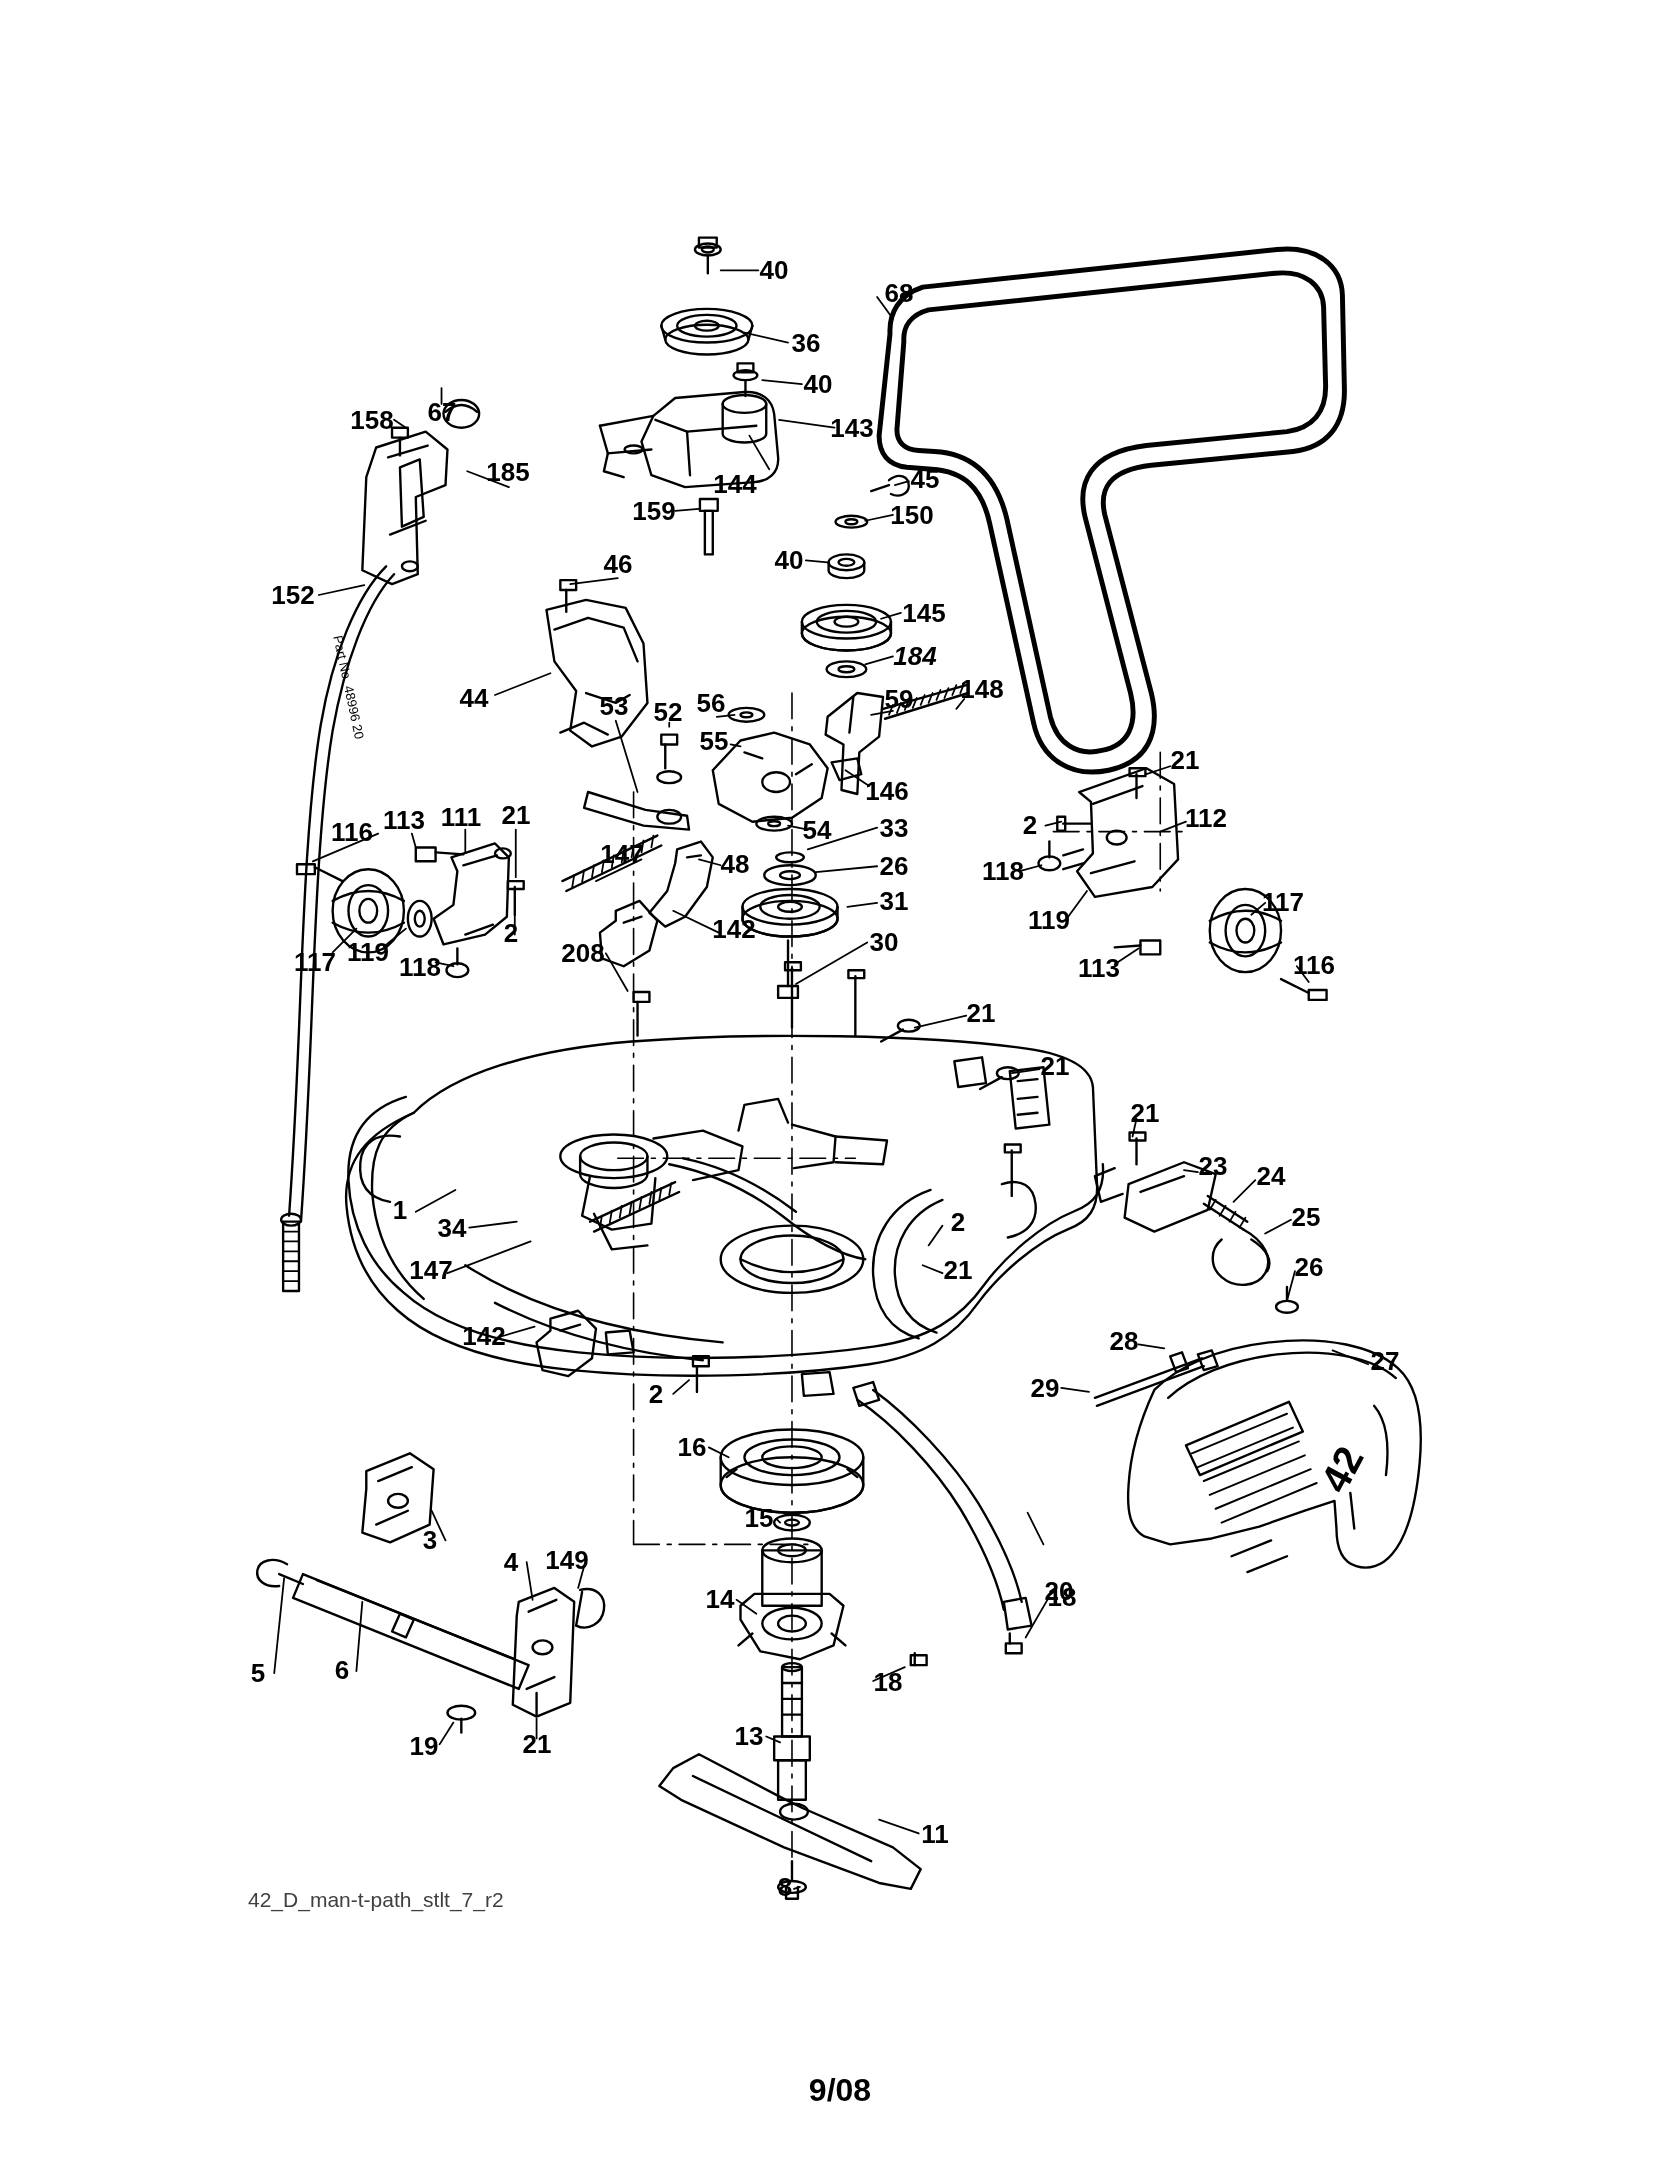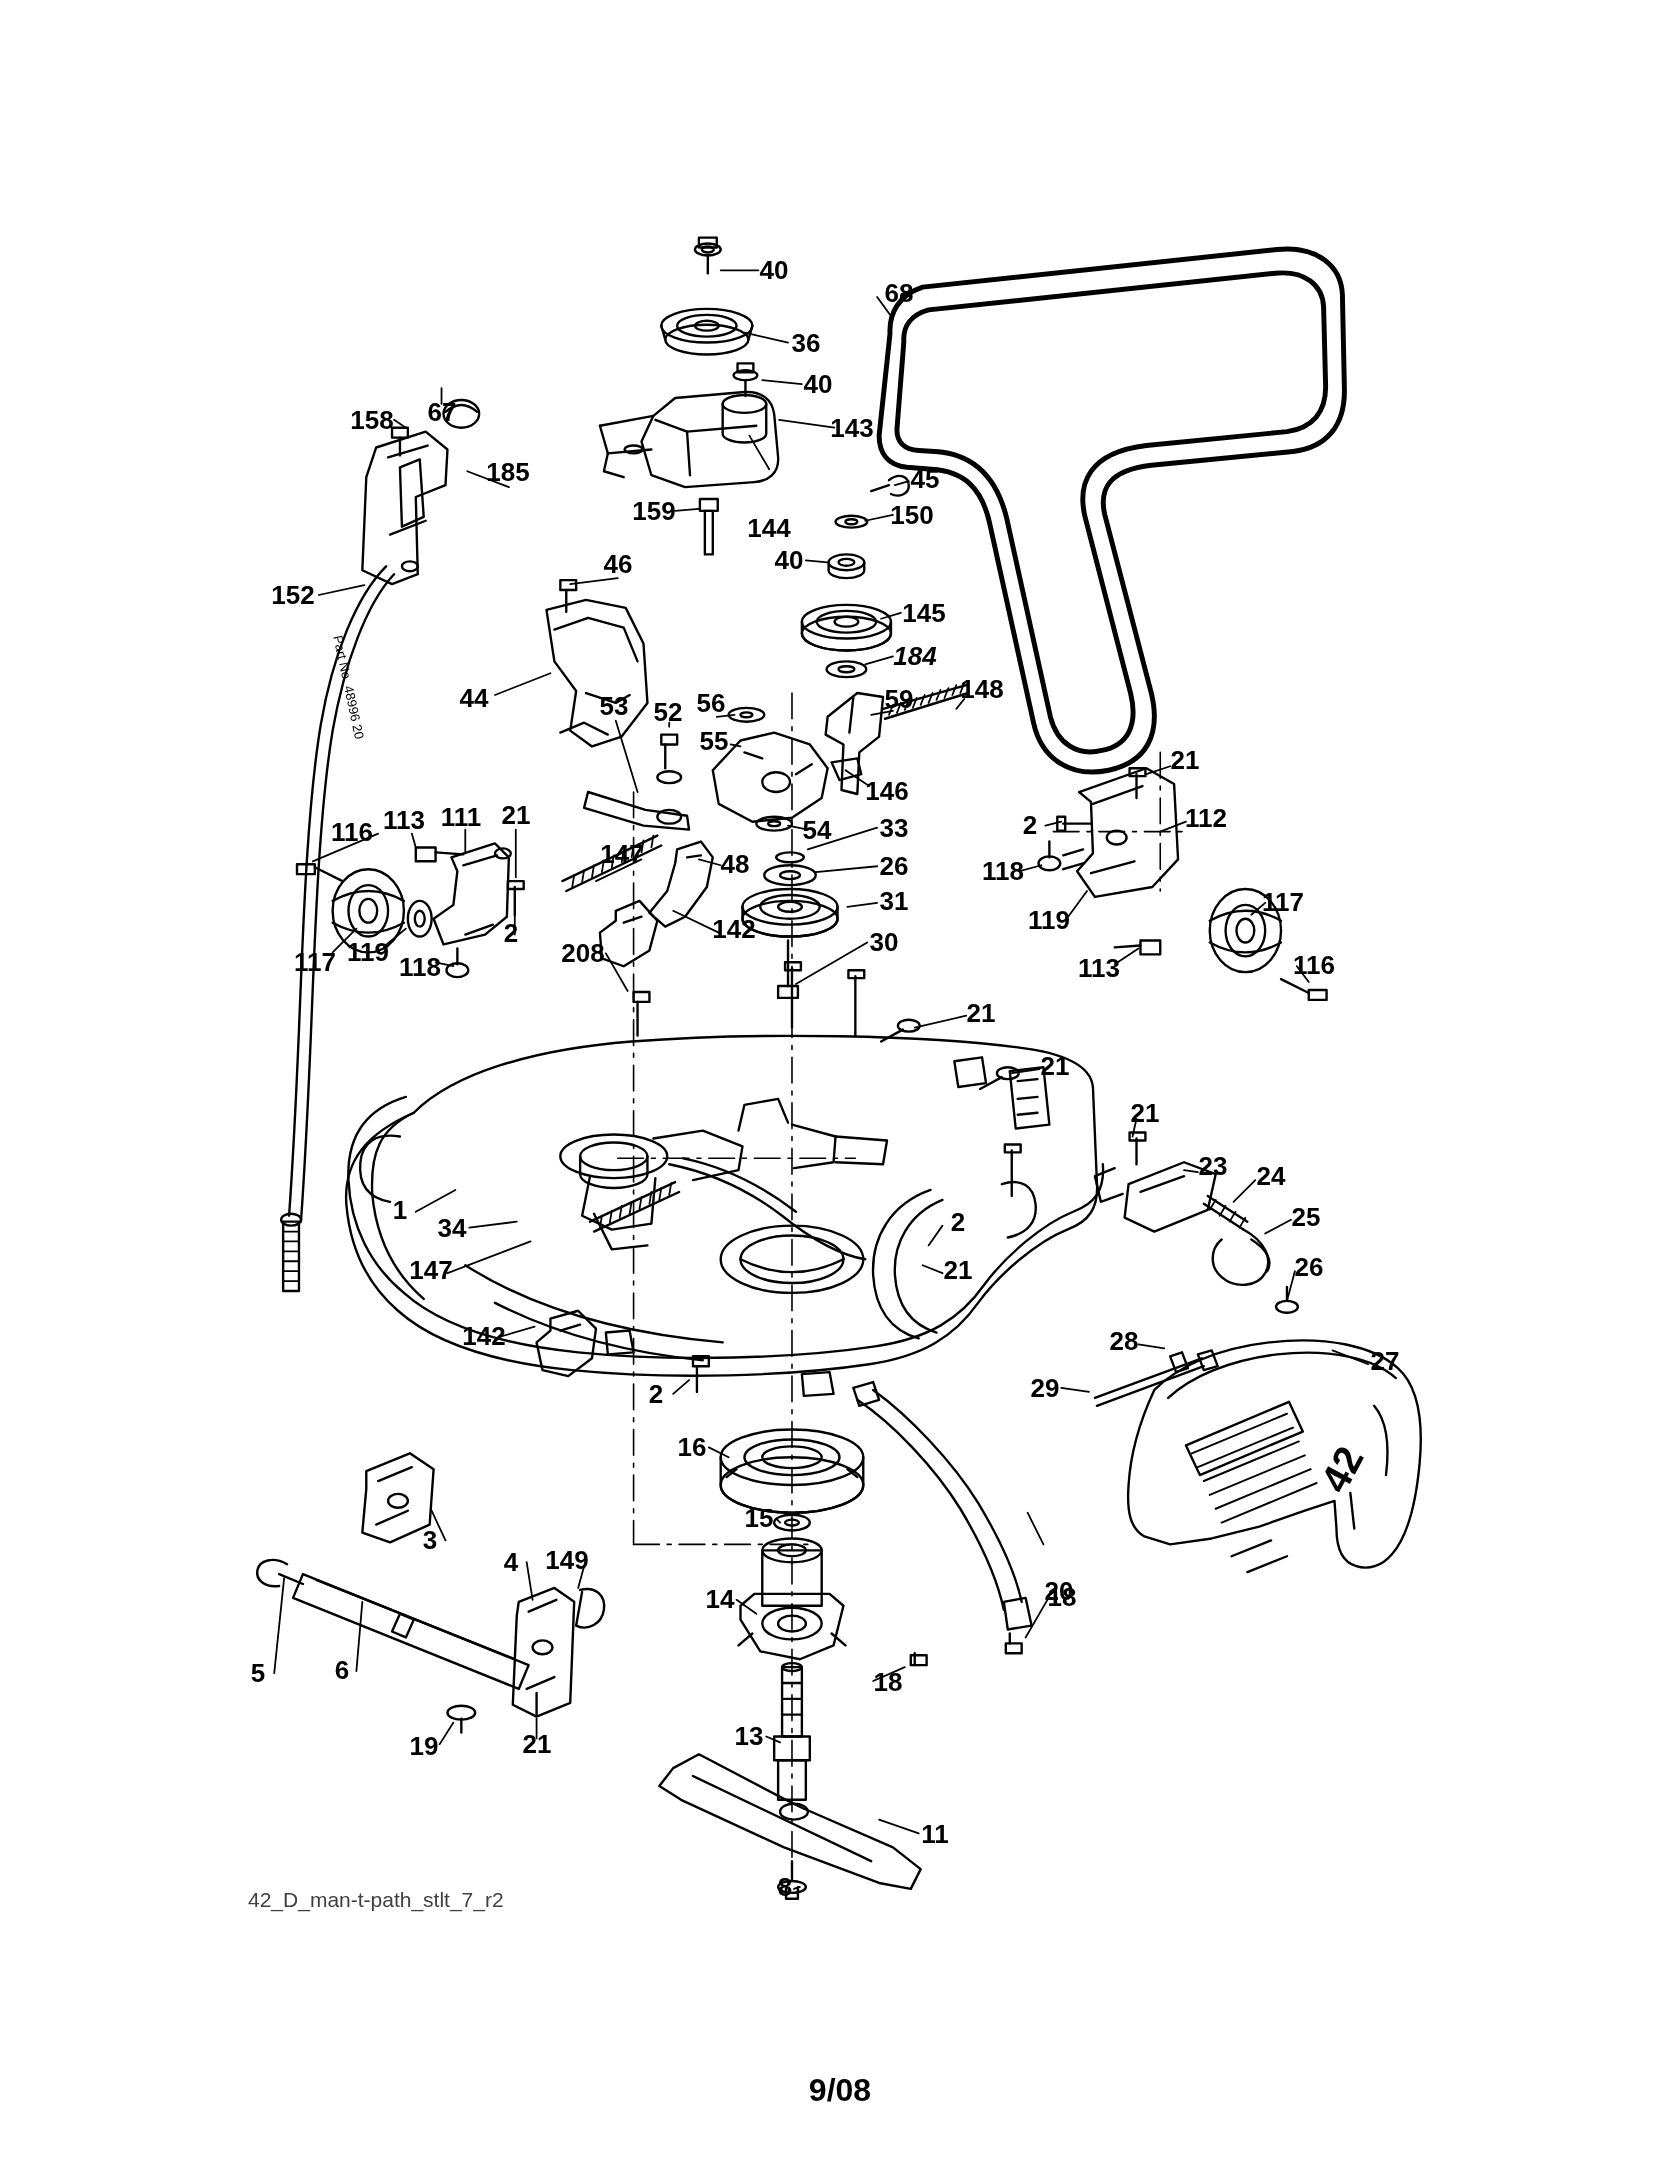--- a/index.html
+++ b/index.html
@@ -661,21 +661,21 @@
 
   <div id="callouts">
       <div class="callout" style="left: 774px; top: 270px;">40</div>
       <div class="callout" style="left: 806px; top: 343px;">36</div>
       <div class="callout" style="left: 899px; top: 293px;">68</div>
       <div class="callout" style="left: 442px; top: 372px; margin-top: 40px;">67</div>
       <div class="callout" style="left: 372px; top: 420px;">158</div>
       <div class="callout" style="left: 818px; top: 384px;">40</div>
       <div class="callout" style="left: 852px; top: 428px;">143</div>
       <div class="callout" style="left: 508px; top: 472px;">185</div>
-      <div class="callout" style="left: 769px; top: 484px; margin-top: 44px;">144</div>
+      <div class="callout" style="left: 735px; top: 484px;">144</div>
       <div class="callout" style="left: 925px; top: 479px;">45</div>
       <div class="callout" style="left: 654px; top: 511px;">159</div>
       <div class="callout" style="left: 912px; top: 515px;">150</div>
       <div class="callout" style="left: 293px; top: 595px;">152</div>
       <div class="callout" style="left: 618px; top: 564px;">46</div>
       <div class="callout" style="left: 789px; top: 560px;">40</div>
       <div class="callout" style="left: 924px; top: 613px;">145</div>
       <div class="callout" style="left: 915px; top: 656px; font-style: italic;">184</div>
       <div class="callout" style="left: 474px; top: 698px;">44</div>
       <div class="callout" style="left: 614px; top: 706px;">53</div>

